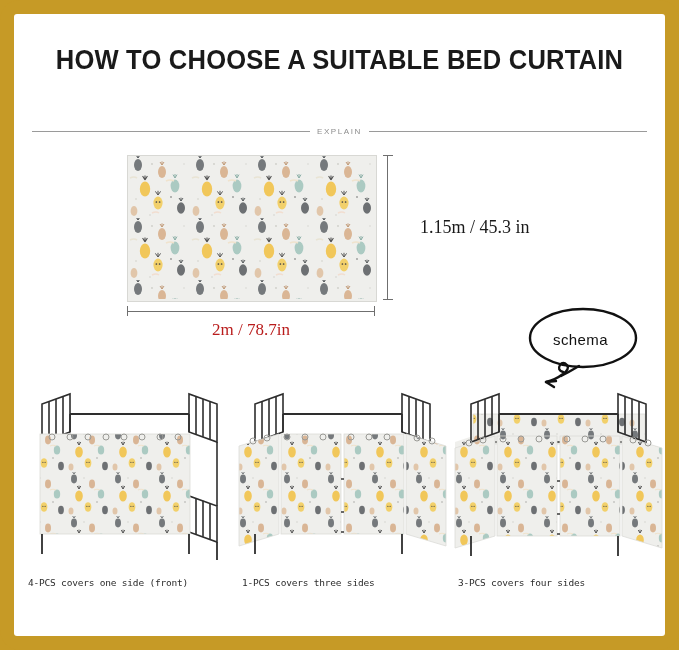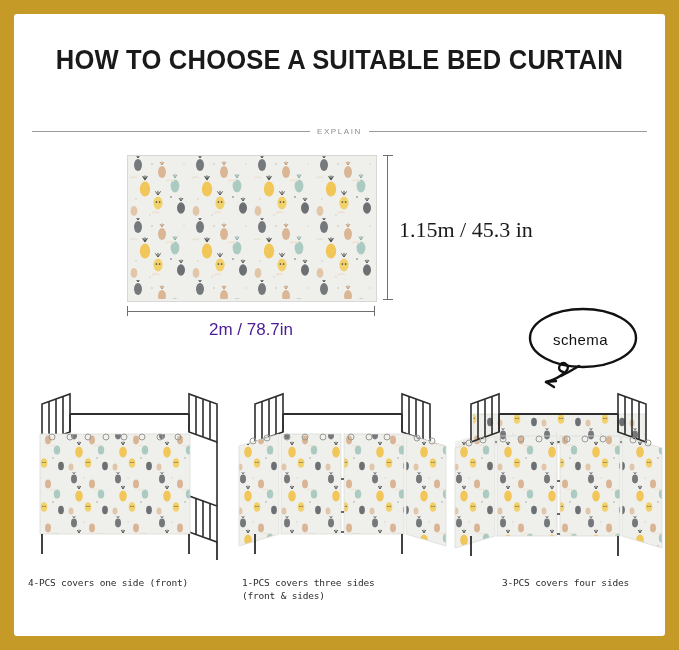--- a/index.html
+++ b/index.html
@@ -56,35 +56,35 @@
     position:absolute;left:113px;top:141px;width:248px;height:145px;
     border:1px solid #d8d8d4;
   }
   
   #dim-v{position:absolute;left:369px;top:141px;width:10px;height:145px;}
   #dim-v .line{position:absolute;left:4px;top:0;width:1px;height:100%;background:#6f6f6f;}
   #dim-v .cap{position:absolute;left:0;width:10px;height:1px;background:#6f6f6f;}
   #dim-v .cap.t{top:0;}
   #dim-v .cap.b{bottom:0;}
   #label-v{
-    position:absolute;left:385px;top:203px;
+    position:absolute;left:406px;top:203px;
     font-family:"Liberation Serif", serif;
-    font-size:22px;color:#1a1a1a;white-space:nowrap;
+    font-size:18px;color:#1a1a1a;white-space:nowrap;
   }
   
   #dim-h{position:absolute;left:113px;top:292px;width:248px;height:10px;}
   #dim-h .line{position:absolute;left:0;top:5px;height:1px;width:100%;background:#6f6f6f;}
   #dim-h .cap{position:absolute;top:0;height:10px;width:1px;background:#6f6f6f;}
   #dim-h .cap.l{left:0;}
   #dim-h .cap.r{right:0;}
   #label-h{
     position:absolute;left:113px;top:306px;width:248px;
     text-align:center;
-    font-family:Liberation Sans, sans-serif;
-    font-size:17px;color:#4c1d95;white-space:nowrap;
+    font-family:Liberation Serif, serif;
+    font-size:17px;color:#b91c1c;white-space:nowrap;
   }
 
   
   #schema{position:absolute;left:497px;top:278px;width:140px;height:105px;}
   #schema svg{display:block;}
   #schema .word{
     position:absolute;left:42px;top:39px;
     font-family:"Liberation Sans", sans-serif;
     font-size:15px;color:#111;letter-spacing:0.4px;
   }
@@ -92,21 +92,21 @@
   
   .bed{position:absolute;top:370px;width:215px;height:180px;}
   #bed1{left:8px;}
   #bed2{left:221px;}
   #bed3{left:437px;}
   .bed svg{position:absolute;left:0;top:0;}
 
   .cap-block{position:absolute;top:563px;width:215px;}
   #cap1{left:14px;}
   #cap2{left:228px;}
-  #cap3{left:444px;text-align:center;}
+  #cap3{left:444px;}
   .cap-block .l{
     display:block;
     font-family:"DejaVu Sans Mono", monospace;
     font-size:9.5px;
     color:#2b2b2b;
     letter-spacing:-0.2px;
     line-height:12.5px;
     white-space:nowrap;
   }
 </style>
@@ -360,20 +360,19 @@
         <path d="M20 152 L20 172 M167 152 L167 172" stroke="#2e2e2e" stroke-width="1.8" fill="none"></path>
       </svg>
     </div>
 
     <div class="cap-block" id="cap1">
       <span class="l">4-PCS covers one side (front)</span>
       <span class="l"></span>
     </div>
     <div class="cap-block" id="cap2">
       <span class="l">1-PCS covers three sides</span>
-      <span class="l">(front &amp; sides)</span>
     </div>
     <div class="cap-block" id="cap3">
       <span class="l">3-PCS covers four sides</span>
     </div>
 
   </div>
 </div>
 
 </body></html>

